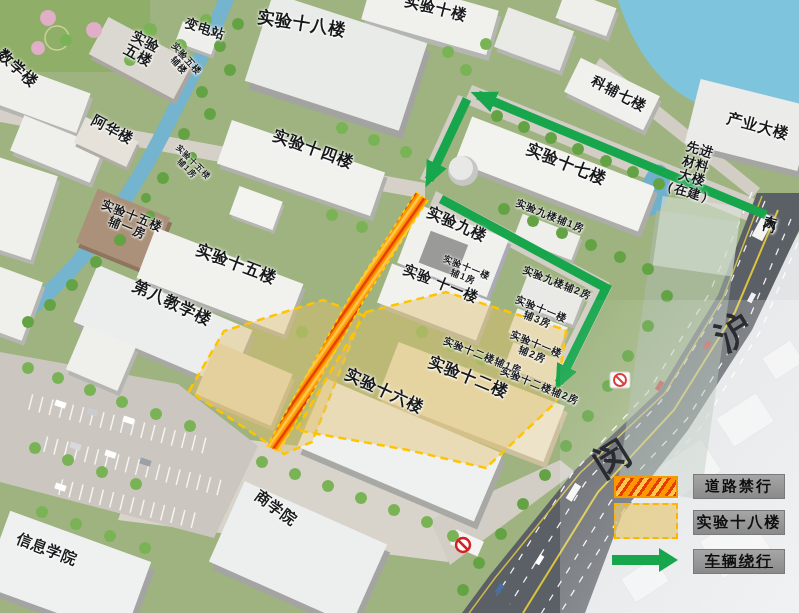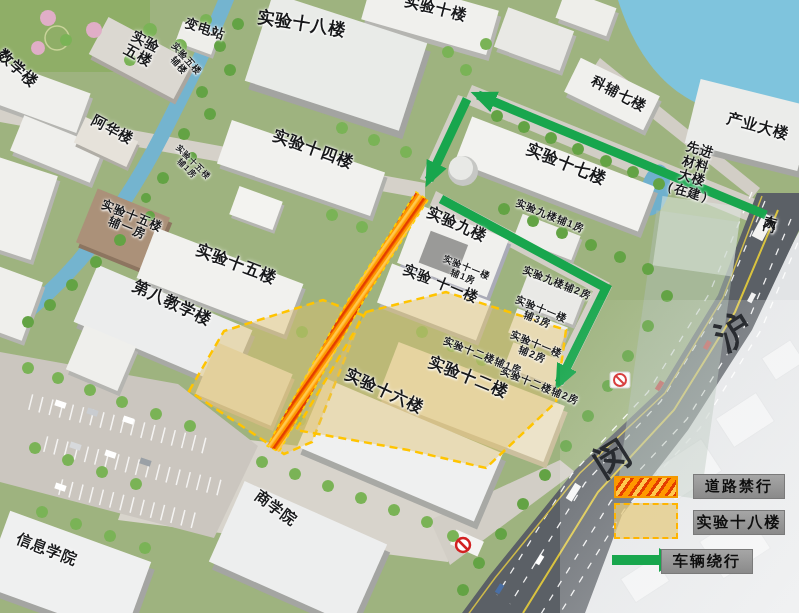--- a/index.html
+++ b/index.html
@@ -425,16 +425,16 @@
   <div class="lbl roadchar" style="left:716px;top:312px;font-size:36px;transform:rotate(-32deg)">沪</div>
   <div class="lbl roadchar" style="left:594px;top:438px;font-size:36px;transform:rotate(-32deg)">闵</div>
 
   <div>
     <div class="legend-swatch-hatch"></div>
     <div class="legend-label" style="left:693px;top:474px;">道路禁行</div>
     <div class="legend-swatch-drill"></div>
     <div class="legend-label" style="left:693px;top:510px;">实验十八楼</div>
     <div class="legend-arrow-shaft"></div>
     <div class="legend-arrow-head"></div>
-    <div class="legend-label" style="left:661px;top:549px;">车辆绕行</div>
+    <div class="legend-label" style="left:693px;top:549px;text-decoration:underline;">车辆绕行</div>
   </div>
 
 </div>
 
 </body></html>

